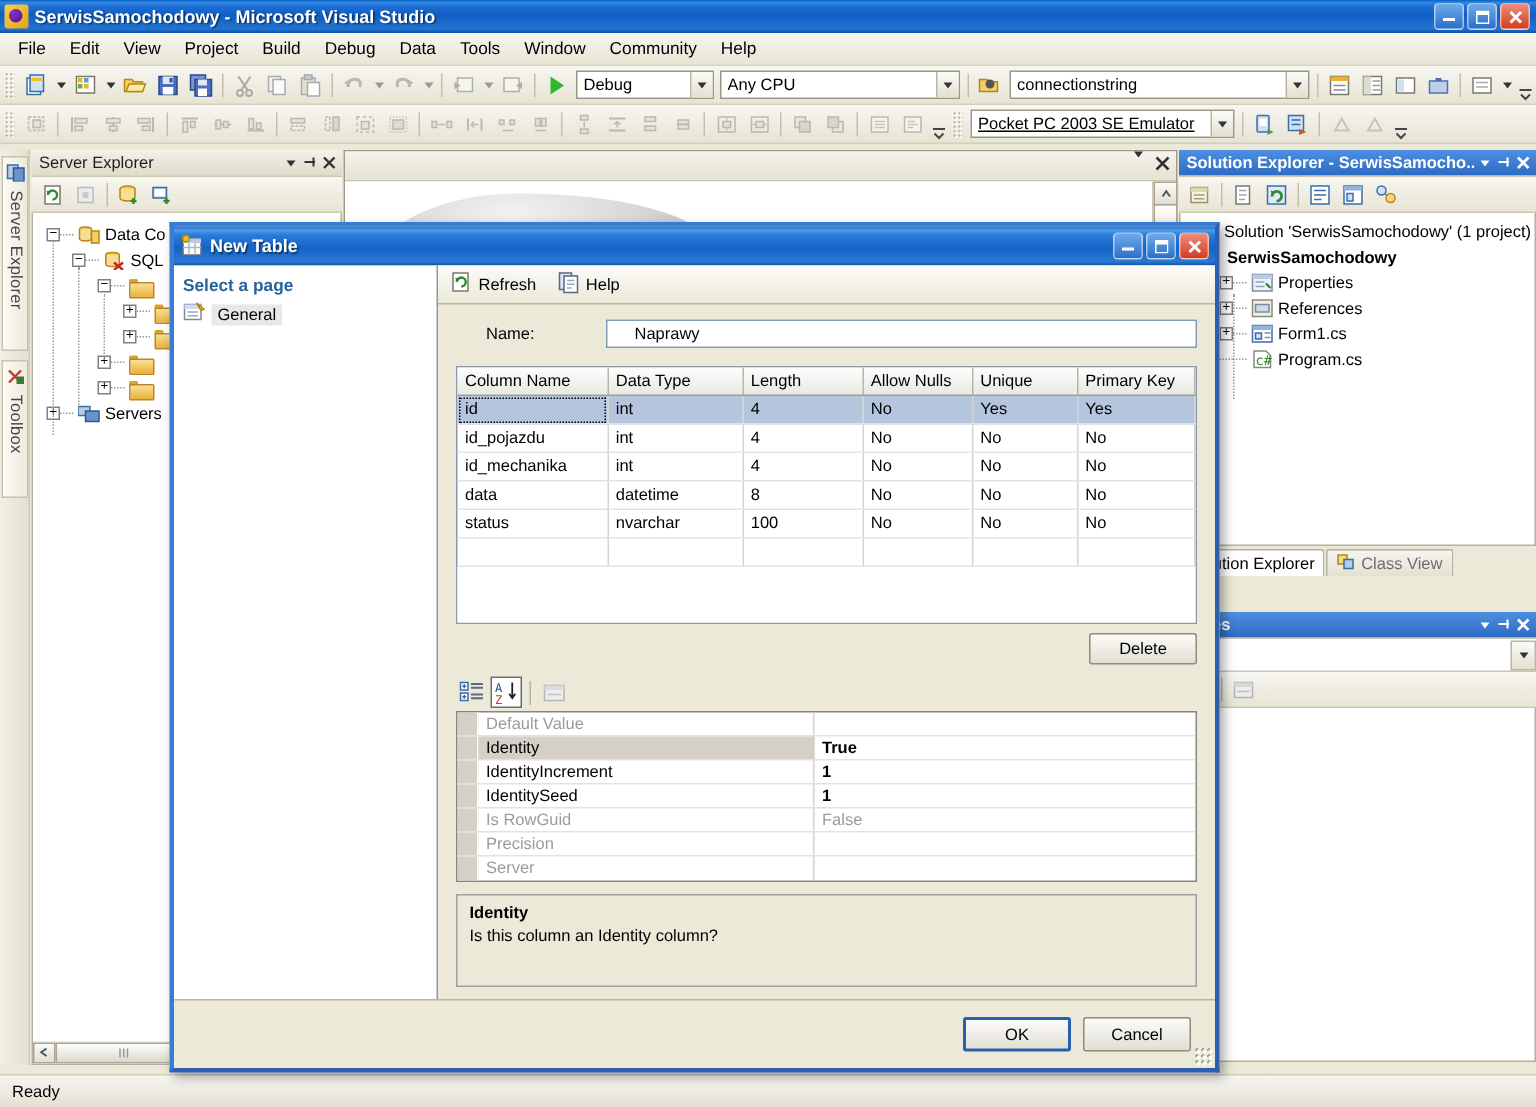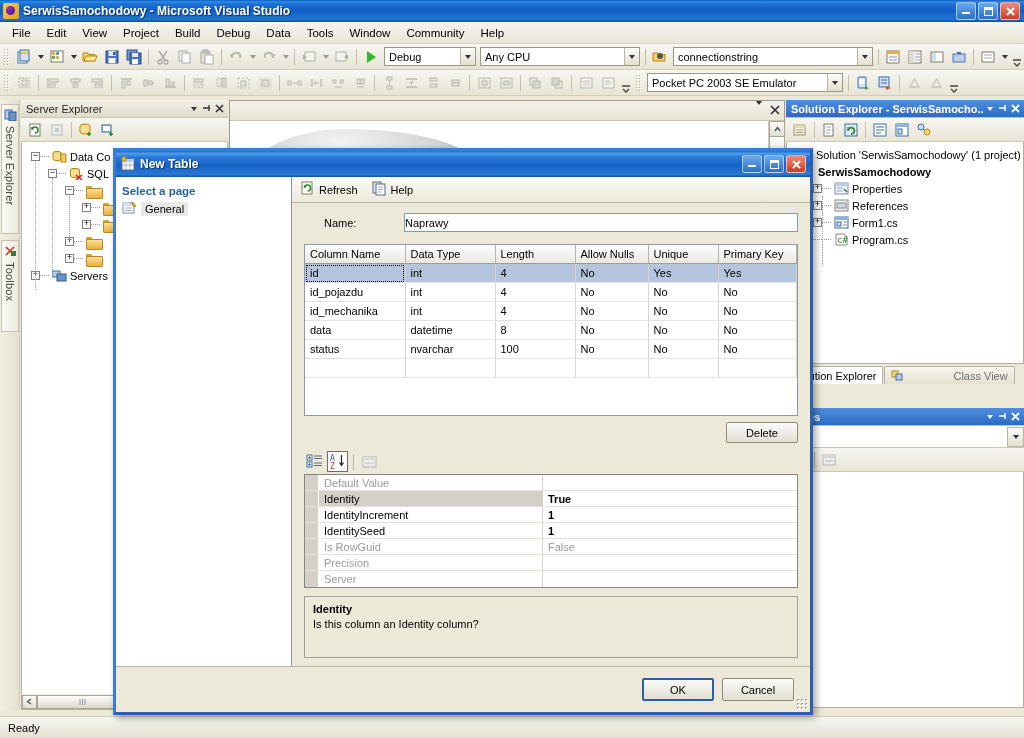--- a/index.html
+++ b/index.html
@@ -222,21 +222,21 @@
     display:flex; align-items:center; padding-left:8px; gap:14px;
     border-bottom:1px solid #b9b5a3;
   }
   .dtb-item { display:flex;align-items:center;gap:4px;font-size:11px; }
   .dlg-content { flex:1; padding: 10px 12px 0 12px; position:relative; }
 
   .namerow { display:flex; align-items:center; margin-bottom:12px; }
   .namelbl { width: 80px; font-size:11px;margin-left:20px; }
   .nameinput {
     flex:1; height:19px; background:#fff; border:1px solid #7f9db9;
-    display:flex; align-items:center; padding-left:0; font-size:11px;
+    display:flex; align-items:center; padding-left:18px; font-size:11px;
   }
 
   
   .grid { border:1px solid #8d99ab; background:#fff; }
   .grid table { border-collapse: collapse; width: 100%; font-size:11px; }
   .grid th {
     background: linear-gradient(to bottom,#fdfdfd,#e9e8e1);
     border-right: 1px solid #b5b5ad; border-bottom:1px solid #9d9d96;
     font-weight: normal; text-align:left; padding: 3px 5px; height:18px; white-space:nowrap;
   }
@@ -680,21 +680,21 @@
           <rect x="2" y="2" width="11" height="10" fill="#f4f4ee" stroke="#b9b9ad"></rect>
           <path d="M4 5 h5 M4 7 h7 M4 9 h4" stroke="#c5c5b9"></path>
         </svg>
       </div>
     <div class="overflow">
       <svg width="10" height="10">
           <path d="M1 2 h8 M2 5 L5 8 L8 5" stroke="#444" stroke-width="1.3" fill="none"></path>
         </svg>
     </div>
     <div class="grip"></div>
-    <div class="combo" style="width:196px;">
+    <div class="combo" style="width:176px;text-decoration:underline;">
       <span class="cval">Pocket PC 2003 SE Emulator</span>
       <span class="cbtn">
           <span class="caret"></span>
         </span>
     </div>
     <div class="tsep"></div>
     <div class="tbtn">
         <svg width="16" height="16">
           <rect x="3" y="2" width="8" height="11" rx="1" fill="#cfe0f5" stroke="#3a6ea5"></rect>
           <rect x="4.5" y="4" width="5" height="5" fill="#fff"></rect>
@@ -1051,21 +1051,21 @@
         <span></span>
         <span>olution Explorer</span>
       </div>
       <div class="se-tab">
         <span>
           <svg width="13" height="12">
               <rect x="1" y="2" width="6" height="6" fill="#f2d98a" stroke="#b8860b"></rect>
               <rect x="5" y="5" width="6" height="6" fill="#b9cbe5" stroke="#3a6ea5"></rect>
             </svg>
         </span>
-        <span style="color:#6d6d6d;margin-left:46px;">Class View</span>
+        <span style="color:#6d6d6d;">Class View</span>
       </div>
     </div>
   </div>
 
   <div class="panel" style="left:786px; top:408px; width:238px; height:302px;">
     <div class="panel-hdr active">
       <span class="ptitle">erties</span>
       <span class="hdr-icn">
         <span class="caret" style="border-top-color:#fff;"></span>
       </span>

